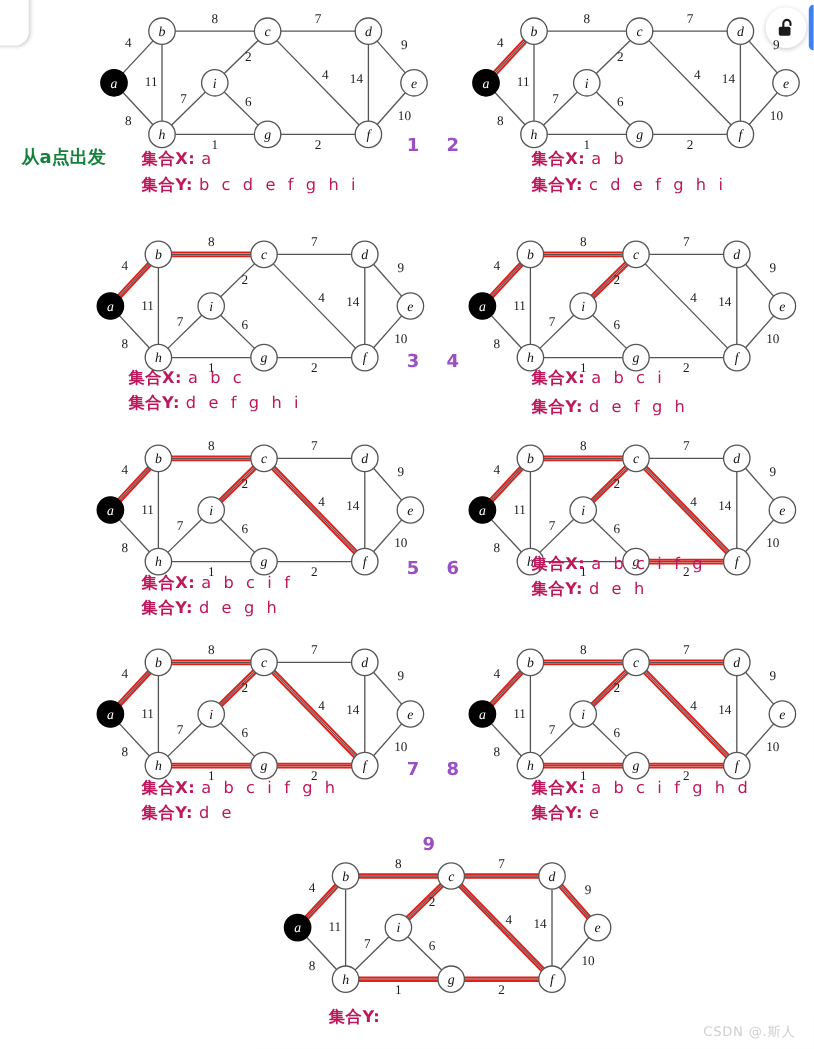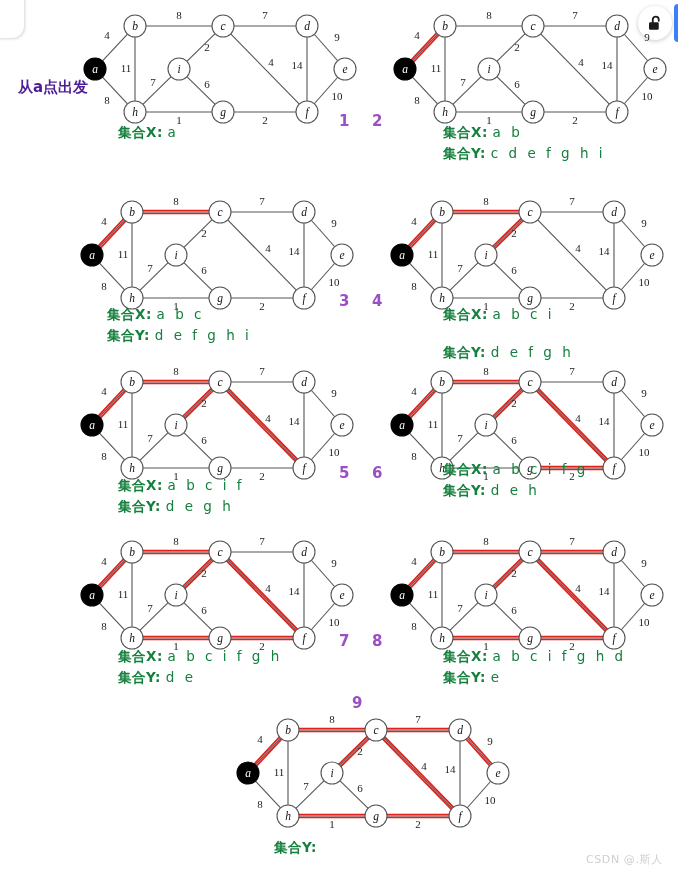--- a/index.html
+++ b/index.html
@@ -24,33 +24,33 @@
   }
   .blue-edge{
     position:absolute;left:674px;top:4px;width:8px;height:38px;border-radius:4px;
     background:#3d7ff5;
   }
 
   .panel{position:absolute;}
   svg.graph{display:block;overflow:visible;}
 
   .setlbl{
-    position:absolute;color:#15803d;font-family:"DejaVu Sans", sans-serif;
+    position:absolute;color:#be185d;font-family:"DejaVu Sans", sans-serif;
     font-size:13.5px;letter-spacing:.5px;white-space:nowrap;
   }
   .setlbl .lbl{font-weight:600;}
   .setlbl .vals{letter-spacing:3px;}
 
   .stepnum{
     position:absolute;color:#9b4fc4;font-family:"DejaVu Sans", sans-serif;
     font-size:15px;font-weight:600;
   }
   .startnote{
-    position:absolute;color:#4c1d95;font-family:"DejaVu Sans", sans-serif;
-    font-size:15px;font-weight:600;white-space:nowrap;
+    position:absolute;color:#15803d;font-family:"DejaVu Sans", sans-serif;
+    font-size:15px;font-weight:600;white-space:nowrap;margin-top:44px;
   }
   .watermark{
     position:absolute;color:#cfcfcf;font-family:"DejaVu Sans", sans-serif;
     font-size:11px;letter-spacing:.6px;text-align:right;
   }
 </style>
 </head>
 <body>
 
 <div class="sheet"></div>
@@ -113,20 +113,21 @@
         <circle cx="148" cy="98" r="11" fill="#ffffff" stroke="#555555" stroke-width="1.1"></circle>
         <text x="148" y="102" text-anchor="middle" font-size="11.5" font-style="italic" font-family="&quot;Liberation Serif&quot;, serif" fill="#111111">g</text>
         <circle cx="60" cy="98" r="11" fill="#ffffff" stroke="#555555" stroke-width="1.1"></circle>
         <text x="60" y="102" text-anchor="middle" font-size="11.5" font-style="italic" font-family="&quot;Liberation Serif&quot;, serif" fill="#111111">h</text>
         <circle cx="104" cy="55" r="11" fill="#ffffff" stroke="#555555" stroke-width="1.1"></circle>
         <text x="104" y="59" text-anchor="middle" font-size="11.5" font-style="italic" font-family="&quot;Liberation Serif&quot;, serif" fill="#111111">i</text>
       </svg>
     </div>
     <div class="setlbl" style="left: 118px; top: 124px;">
       <div><span class="lbl">集合X:</span> <span class="vals">a</span></div>
+      <div style="margin-top:3px"><span class="lbl">集合Y:</span> <span class="vals">b c d e f g h i</span></div>
     </div>
     <div class="stepnum" style="left: 339px; top: 112px;">1</div>
     <div class="panel" style="left: 385px; top: 14px;">
       <svg class="graph" width="290" height="125" viewBox="0 0 290 125">
         <line x1="27.492143367250158" y1="46.94594588020608" x2="52.50785663274984" y2="20.05405411979392" stroke="#555555" stroke-width="1.1"></line>
         <line x1="27.492143367250158" y1="63.05405411979392" x2="52.50785663274984" y2="89.94594588020608" stroke="#555555" stroke-width="1.1"></line>
         <line x1="71" y1="12" x2="137" y2="12" stroke="#555555" stroke-width="1.1"></line>
         <line x1="60" y1="23" x2="60" y2="87" stroke="#555555" stroke-width="1.1"></line>
         <line x1="159" y1="12" x2="221" y2="12" stroke="#555555" stroke-width="1.1"></line>
         <line x1="140.13294077358873" y1="19.688262425811008" x2="111.86705922641127" y2="47.31173757418899" stroke="#555555" stroke-width="1.1"></line>
@@ -289,21 +290,21 @@
         <circle cx="148" cy="98" r="11" fill="#ffffff" stroke="#555555" stroke-width="1.1"></circle>
         <text x="148" y="102" text-anchor="middle" font-size="11.5" font-style="italic" font-family="&quot;Liberation Serif&quot;, serif" fill="#111111">g</text>
         <circle cx="60" cy="98" r="11" fill="#ffffff" stroke="#555555" stroke-width="1.1"></circle>
         <text x="60" y="102" text-anchor="middle" font-size="11.5" font-style="italic" font-family="&quot;Liberation Serif&quot;, serif" fill="#111111">h</text>
         <circle cx="104" cy="55" r="11" fill="#ffffff" stroke="#555555" stroke-width="1.1"></circle>
         <text x="104" y="59" text-anchor="middle" font-size="11.5" font-style="italic" font-family="&quot;Liberation Serif&quot;, serif" fill="#111111">i</text>
       </svg>
     </div>
     <div class="setlbl" style="left: 443px; top: 306px;">
       <div><span class="lbl">集合X:</span> <span class="vals">a b c i</span></div>
-      <div style="margin-top:20px"><span class="lbl">集合Y:</span> <span class="vals">d e f g h</span></div>
+      <div style="margin-top:6px"><span class="lbl">集合Y:</span> <span class="vals">d e f g h</span></div>
     </div>
     <div class="stepnum" style="left: 372px; top: 292px;">4</div>
     <div class="panel" style="left: 72px; top: 370px;">
       <svg class="graph" width="290" height="125" viewBox="0 0 290 125">
         <line x1="27.492143367250158" y1="46.94594588020608" x2="52.50785663274984" y2="20.05405411979392" stroke="#555555" stroke-width="1.1"></line>
         <line x1="27.492143367250158" y1="63.05405411979392" x2="52.50785663274984" y2="89.94594588020608" stroke="#555555" stroke-width="1.1"></line>
         <line x1="71" y1="12" x2="137" y2="12" stroke="#555555" stroke-width="1.1"></line>
         <line x1="60" y1="23" x2="60" y2="87" stroke="#555555" stroke-width="1.1"></line>
         <line x1="159" y1="12" x2="221" y2="12" stroke="#555555" stroke-width="1.1"></line>
         <line x1="140.13294077358873" y1="19.688262425811008" x2="111.86705922641127" y2="47.31173757418899" stroke="#555555" stroke-width="1.1"></line>

